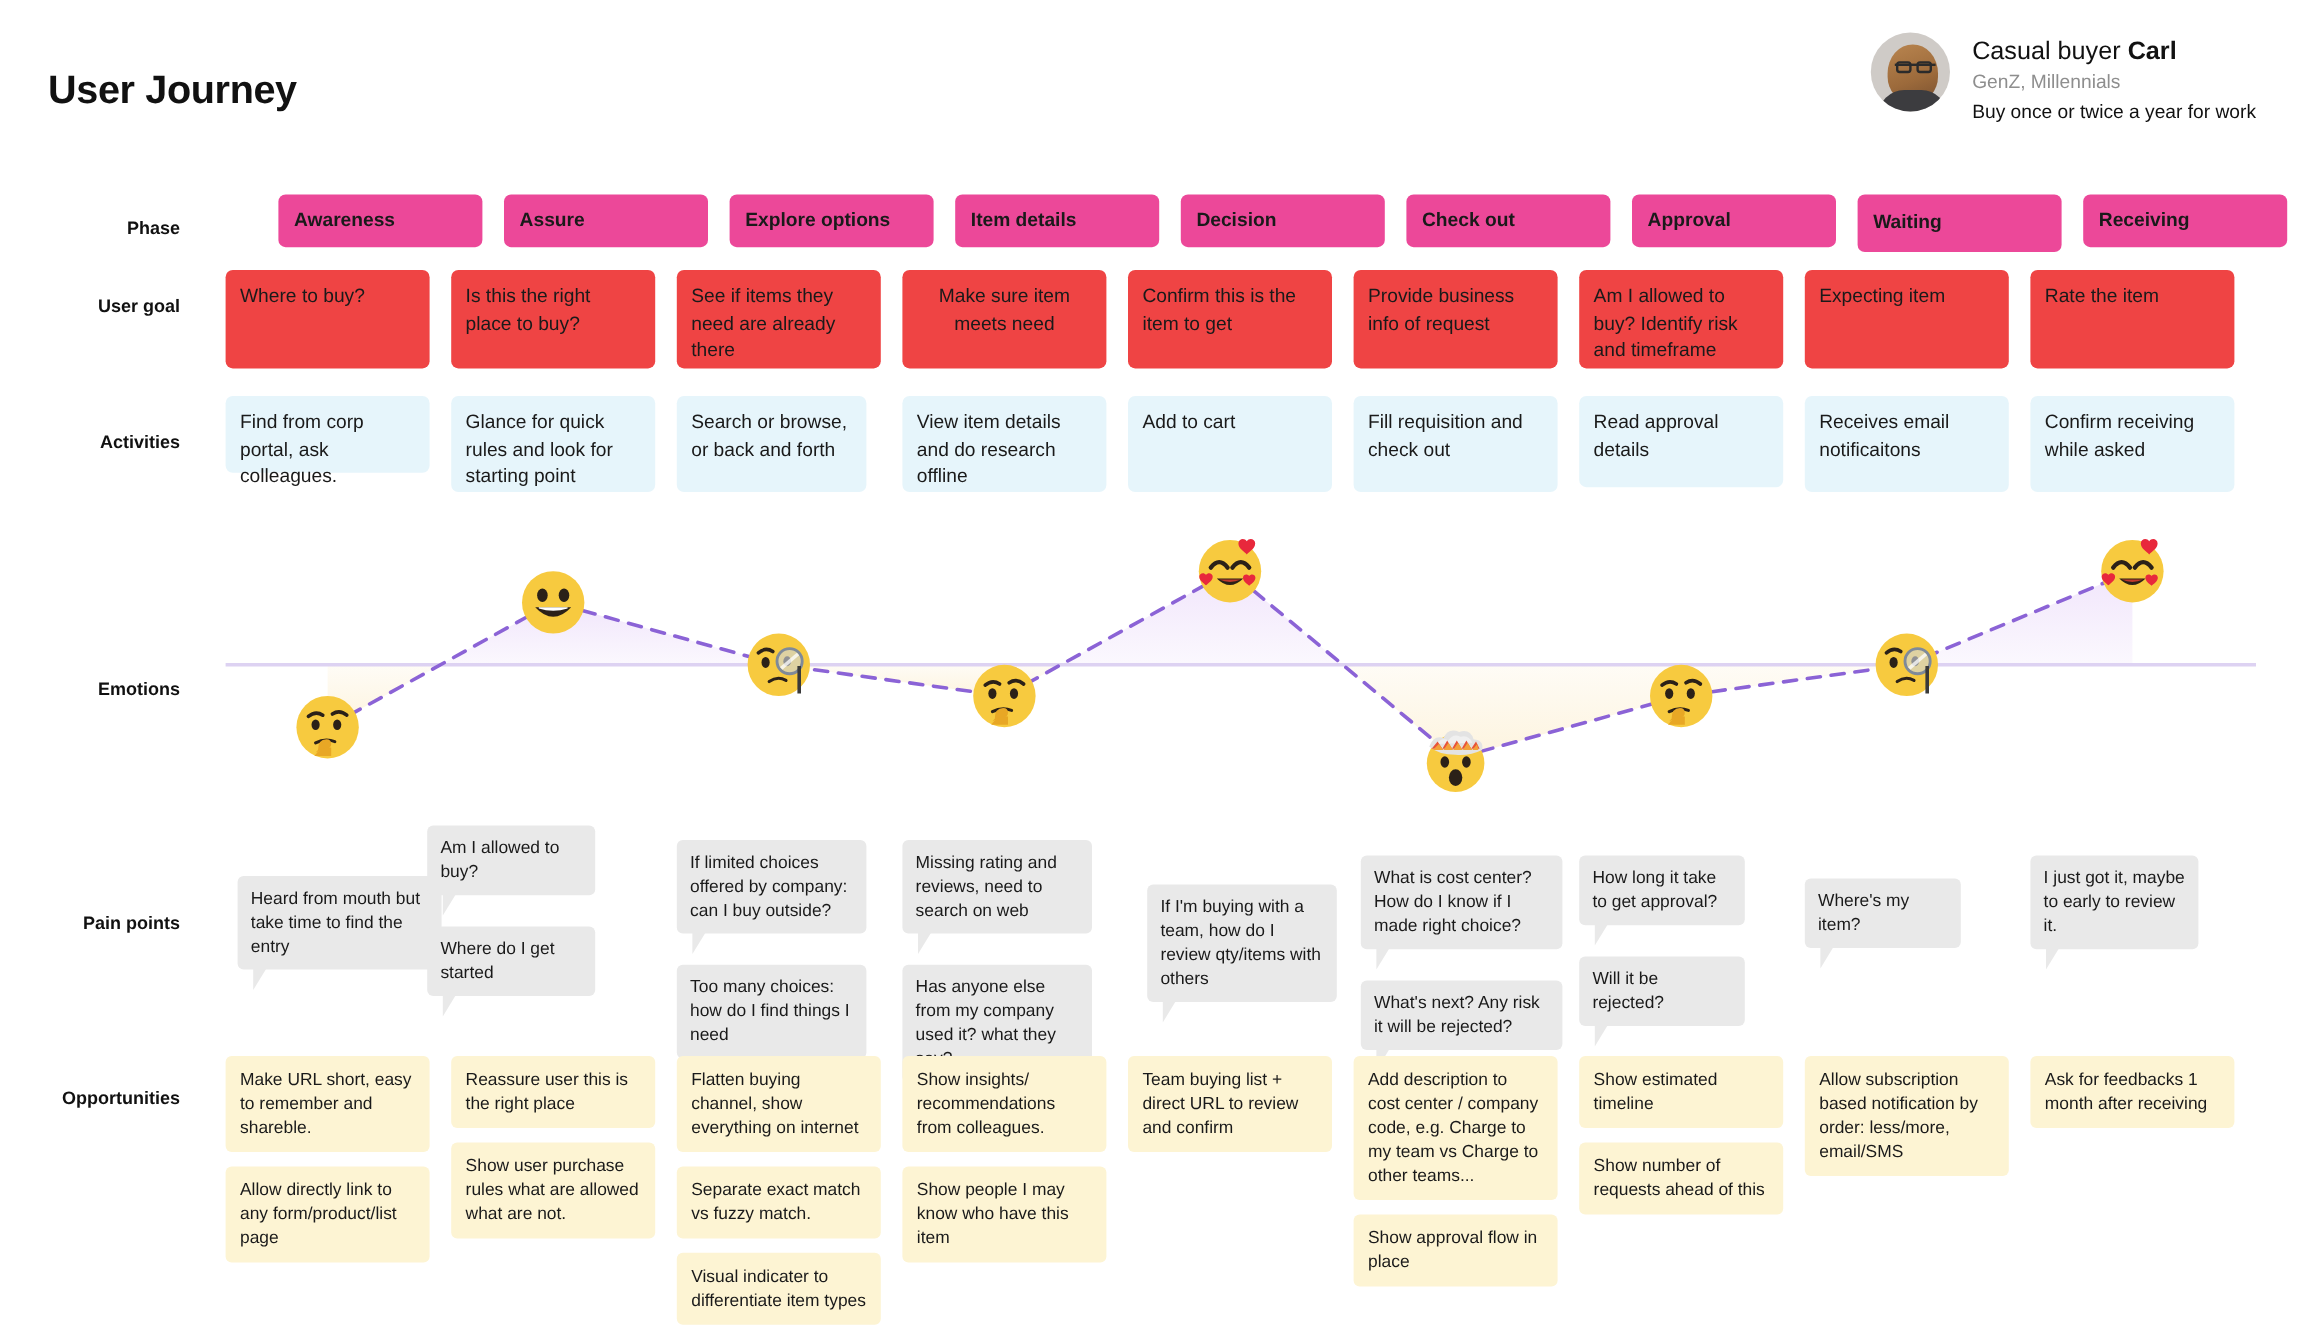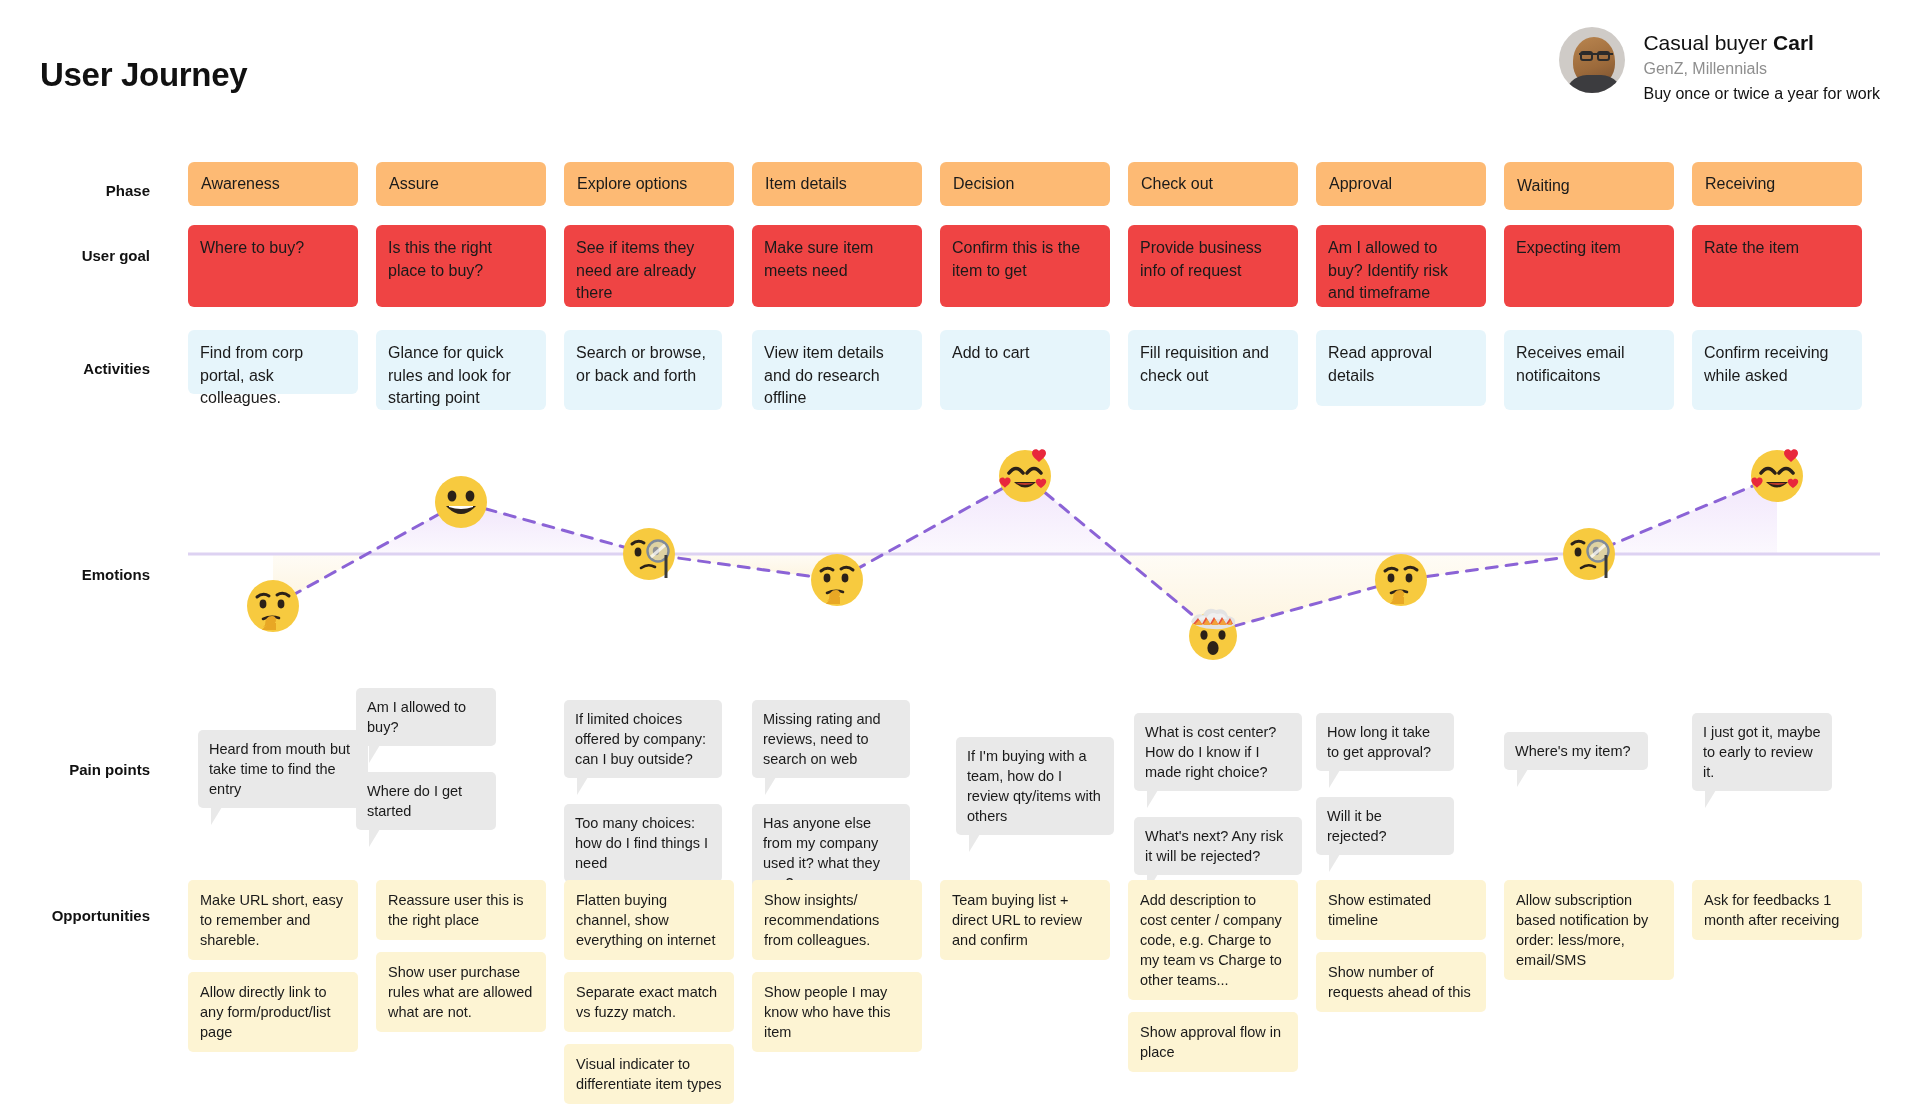--- a/index.html
+++ b/index.html
@@ -56,22 +56,22 @@
     position: absolute; width: 150px; text-align: right;
     font-size: 15px; font-weight: bold; color: #111;
   }
   .track { position: absolute; left: 188px; top: 0; width: 1692px; height: 100%; }
   .cell {
     position: absolute; border-radius: 6px;
     font-size: 16px; line-height: 1.42; color: #1a1a1a;
     padding: 12px 12px;
   }
   .cell.phase {
-    background: #fdba74; font-weight: normal; font-size: 16px;
-    display: flex; align-items: center; padding: 0 13px;
+    background: #ec4899; font-weight: bold; font-size: 16px;
+    display: flex; align-items: center; padding: 0 13px; margin-left: 44px;
   }
   .cell.goal { background: #ef4444; }
   .cell.act  { background: #e6f5fb; }
   .emoji {
     position: absolute; width: 56px; height: 56px; transform: translate(-50%,-50%);
   }
   .emoji svg { width: 56px; height: 56px; display:block; }
 
   
   .bubble {
@@ -144,21 +144,21 @@
   <div class="cell phase" style="left: 0px; top: 162px; width: 170px; height: 44px;">Awareness</div>
       <div class="cell goal" style="left: 0px; top: 225px; width: 170px; height: 82px;">Where to buy?</div>
       <div class="cell act" style="left: 0px; top: 330px; width: 170px; height: 64px;">Find from corp portal, ask colleagues.</div>
       <div class="cell phase" style="left: 188px; top: 162px; width: 170px; height: 44px;">Assure</div>
       <div class="cell goal" style="left: 188px; top: 225px; width: 170px; height: 82px;">Is this the right place to buy?</div>
       <div class="cell act" style="left: 188px; top: 330px; width: 170px; height: 80px;">Glance for quick rules and look for starting point</div>
       <div class="cell phase" style="left: 376px; top: 162px; width: 170px; height: 44px;">Explore options</div>
       <div class="cell goal" style="left: 376px; top: 225px; width: 170px; height: 82px;">See if items they need are already there</div>
       <div class="cell act" style="left: 376px; top: 330px; width: 158px; height: 80px;">Search or browse, or back and forth</div>
       <div class="cell phase" style="left: 564px; top: 162px; width: 170px; height: 44px;">Item details</div>
-      <div class="cell goal" style="left: 564px; top: 225px; width: 170px; height: 82px;">Make sure item meets need</div>
+      <div class="cell goal" style="left: 564px; top: 225px; width: 170px; height: 82px; text-align: center;">Make sure item meets need</div>
       <div class="cell act" style="left: 564px; top: 330px; width: 170px; height: 80px;">View item details and do research offline</div>
       <div class="cell phase" style="left: 752px; top: 162px; width: 170px; height: 44px;">Decision</div>
       <div class="cell goal" style="left: 752px; top: 225px; width: 170px; height: 82px;">Confirm this is the item to get</div>
       <div class="cell act" style="left: 752px; top: 330px; width: 170px; height: 80px;">Add to cart</div>
       <div class="cell phase" style="left: 940px; top: 162px; width: 170px; height: 44px;">Check out</div>
       <div class="cell goal" style="left: 940px; top: 225px; width: 170px; height: 82px;">Provide business info of request</div>
       <div class="cell act" style="left: 940px; top: 330px; width: 170px; height: 80px;">Fill requisition and check out</div>
       <div class="cell phase" style="left: 1128px; top: 162px; width: 170px; height: 44px; text-align: center;">Approval</div>
       <div class="cell goal" style="left: 1128px; top: 225px; width: 170px; height: 82px;">Am I allowed to buy? Identify risk and timeframe</div>
       <div class="cell act" style="left: 1128px; top: 330px; width: 170px; height: 76px;">Read approval details</div>
@@ -284,21 +284,21 @@
     <div class="bubble" style="left: 356px; top: 772px; width: 140px;">Where do I get started</div>
     <div class="bubble" style="left: 564px; top: 700px; width: 158px;">If limited choices offered by company: can I buy outside?</div>
     <div class="bubble" style="left: 564px; top: 804px; width: 158px;">Too many choices: how do I find things I need</div>
     <div class="bubble" style="left: 752px; top: 700px; width: 158px;">Missing rating and reviews, need to search on web</div>
     <div class="bubble" style="left: 752px; top: 804px; width: 158px;">Has anyone else from my company used it? what they say?</div>
     <div class="bubble" style="left: 956px; top: 737px; width: 158px;">If I'm buying with a team, how do I review qty/items with others</div>
     <div class="bubble" style="left: 1134px; top: 713px; width: 168px;">What is cost center? How do I know if I made right choice?</div>
     <div class="bubble" style="left: 1134px; top: 817px; width: 168px;">What's next? Any risk it will be rejected?</div>
     <div class="bubble" style="left: 1316px; top: 713px; width: 138px;">How long it take to get approval?</div>
     <div class="bubble" style="left: 1316px; top: 797px; width: 138px;">Will it be rejected?</div>
-    <div class="bubble" style="left: 1504px; top: 732px; width: 144px;">Where's my item?</div>
+    <div class="bubble" style="left: 1504px; top: 732px; width: 130px;">Where's my item?</div>
     <div class="bubble" style="left: 1692px; top: 713px; width: 140px;">I just got it, maybe to early to review it.</div>
     <div class="opp" style="left: 188px; top: 880px; width: 170px;">Make URL short, easy to remember and shareble.</div>
     <div class="opp" style="left: 188px; top: 972px; width: 170px;">Allow directly link to any form/product/list page</div>
     <div class="opp" style="left: 376px; top: 880px; width: 170px;">Reassure user this is the right place</div>
     <div class="opp" style="left: 376px; top: 952px; width: 170px;">Show user purchase rules what are allowed what are not.</div>
     <div class="opp" style="left: 564px; top: 880px; width: 170px;">Flatten buying channel, show everything on internet</div>
     <div class="opp" style="left: 564px; top: 972px; width: 170px;">Separate exact match vs fuzzy match.</div>
     <div class="opp" style="left: 564px; top: 1044px; width: 170px;">Visual indicater to differentiate item types</div>
     <div class="opp" style="left: 752px; top: 880px; width: 170px;">Show insights/ recommendations from colleagues.</div>
     <div class="opp" style="left: 752px; top: 972px; width: 170px;">Show people I may know who have this item</div>

